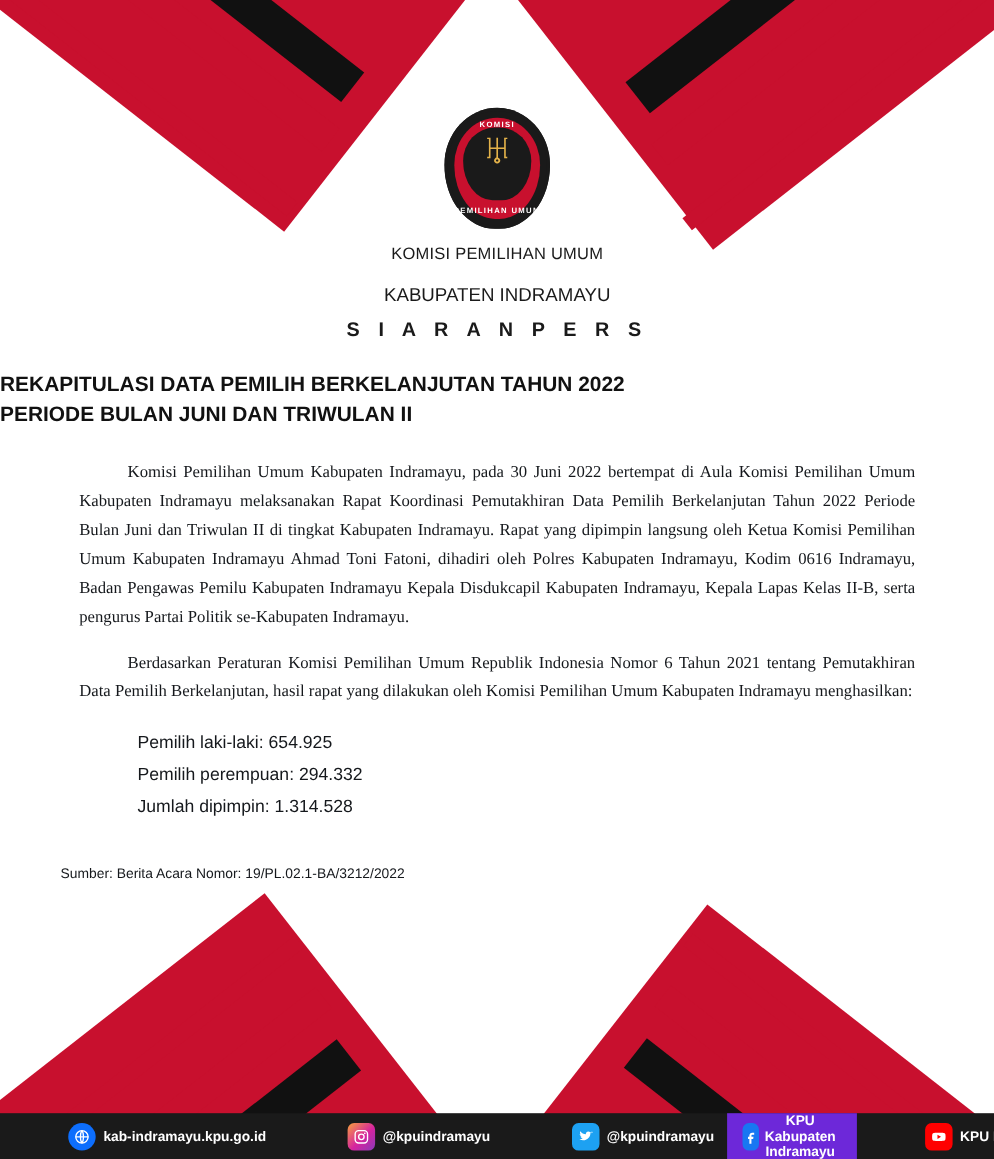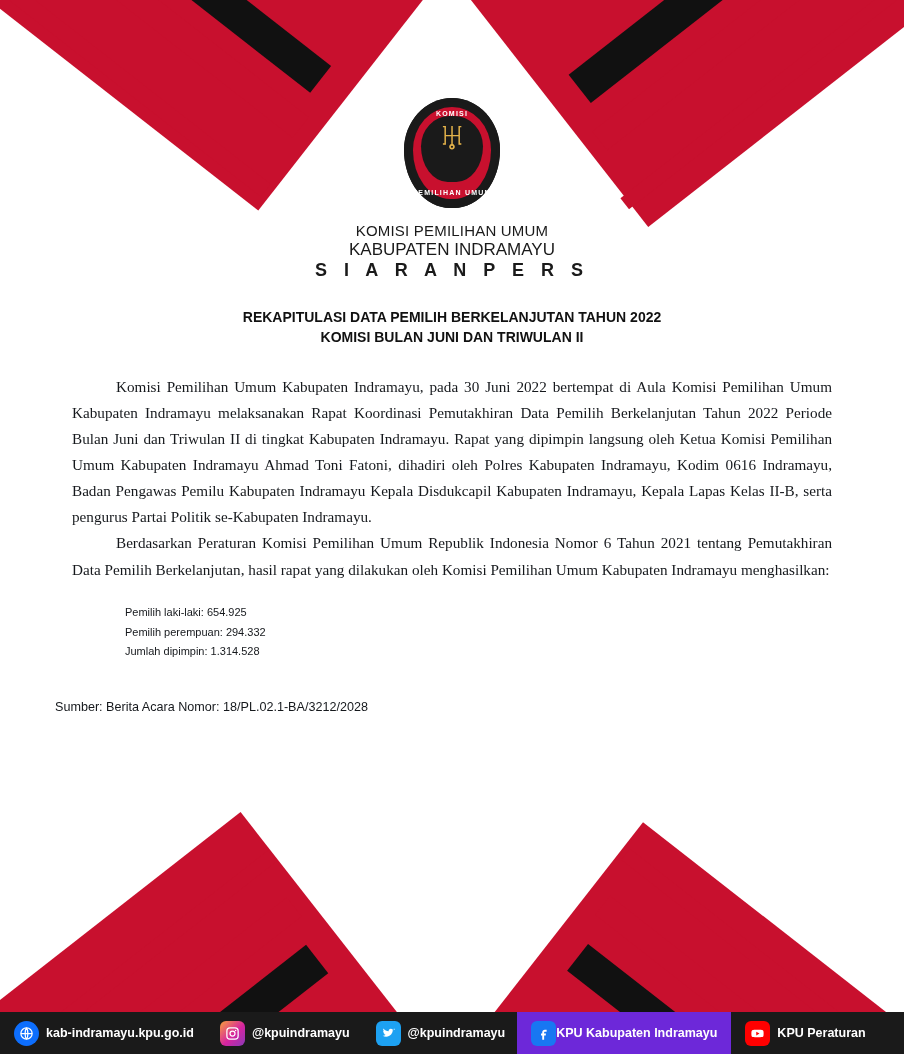--- a/index.html
+++ b/index.html
@@ -161,50 +161,51 @@
     text-align: center;
     font-size: 15px;
     color: #1a1a1a;
     letter-spacing: .2px;
     margin-top: 14px;
   }
   .org-line2 {
     text-align: center;
     font-size: 17px;
     color: #1a1a1a;
-    margin-top: 1px;
+    margin-top: 20px;
   }
   .press-label {
     text-align: center;
     font-size: 18px;
     font-weight: bold;
     letter-spacing: 6px;
     color: #1a1a1a;
+    margin-top: 10px;
   }
   .title {
-    text-align: center;
-    font-size: 14px;
+    text-align: left;
+    font-size: 19px;
     font-weight: bold;
     color: #111111;
     margin-top: 26px;
     line-height: 1.45;
   }
   .paragraphs {
     margin: 26px 72px 0 72px;
     font-size: 15.2px;
     color: #15181c;
     line-height: 1.72;
     text-align: justify;
   }
   .paragraphs p { text-indent: 44px; font-family: Liberation Serif, serif; }
-  .paragraphs p + p { }
+  .paragraphs p + p { margin-top: 16px; }
 
   .results {
     margin: 20px 0 0 125px;
-    font-size: 11px;
+    font-size: 16px;
     color: #15181c;
     line-height: 1.80;
   }
   .source {
     margin: 38px 0 0 55px;
     font-size: 12.6px;
     color: #15181c;
   }
 
   
@@ -213,21 +214,21 @@
     left: 0; bottom: 0;
     width: 904px; height: 42px;
     background: #1a1a1a;
     display: flex;
     align-items: center;
     z-index: 10;
     color: #ffffff;
     font-size: 12.5px;
     font-weight: bold;
   }
-  .fitem { display: flex; align-items: center; height: 42px; }
+  .fitem { display: flex; align-items: center; height: 42px; padding-left: 48px; }
   .fitem .label { padding: 0 12px 0 7px; white-space: nowrap; }
   .badge {
     width: 25px; height: 25px; border-radius: 6px;
     display: flex; align-items: center; justify-content: center;
     margin-left: 14px;
     color: #ffffff; font-size: 14px;
   }
   .b-web { background: #0d6efd; border-radius: 50%; }
   .b-ig  { background: linear-gradient(135deg,#f9a03c,#d6249f 55%,#8a3ab9); }
   .b-tw  { background: #1da1f2; }
@@ -282,35 +283,35 @@
       <div class="logo-top-text">KOMISI</div>
       <div class="logo-bottom-text">PEMILIHAN UMUM</div>
     </div>
 
     <div class="org-line">KOMISI PEMILIHAN UMUM</div>
     <div class="org-line2">KABUPATEN INDRAMAYU</div>
     <div class="press-label">S I A R A N   P E R S</div>
 
     <div class="title">
       <div>REKAPITULASI DATA PEMILIH BERKELANJUTAN TAHUN 2022</div>
-      <div>KOMISI BULAN JUNI DAN TRIWULAN II</div>
+      <div>PERIODE BULAN JUNI DAN TRIWULAN II</div>
     </div>
 
     <div class="paragraphs">
       <p>Komisi Pemilihan Umum Kabupaten Indramayu, pada 30 Juni 2022 bertempat di Aula Komisi Pemilihan Umum Kabupaten Indramayu melaksanakan Rapat Koordinasi Pemutakhiran Data Pemilih Berkelanjutan Tahun 2022 Periode Bulan Juni dan Triwulan II di tingkat Kabupaten Indramayu. Rapat yang dipimpin langsung oleh Ketua Komisi Pemilihan Umum Kabupaten Indramayu Ahmad Toni Fatoni, dihadiri oleh Polres Kabupaten Indramayu, Kodim 0616 Indramayu, Badan Pengawas Pemilu Kabupaten Indramayu Kepala Disdukcapil Kabupaten Indramayu, Kepala Lapas Kelas II-B, serta pengurus Partai Politik se-Kabupaten Indramayu.</p>
       <p>Berdasarkan Peraturan Komisi Pemilihan Umum Republik Indonesia Nomor 6 Tahun 2021 tentang Pemutakhiran Data Pemilih  Berkelanjutan, hasil rapat yang dilakukan oleh Komisi Pemilihan Umum Kabupaten Indramayu menghasilkan:</p>
     </div>
 
     <div class="results">
       <div>Pemilih laki-laki: 654.925</div>
       <div>Pemilih perempuan: 294.332</div>
       <div>Jumlah dipimpin: 1.314.528</div>
     </div>
 
-    <div class="source">Sumber: Berita Acara Nomor: 18/PL.02.1-BA/3212/2028</div>
+    <div class="source">Sumber: Berita Acara Nomor: 19/PL.02.1-BA/3212/2022</div>
   </div>
 
   <div class="footer">
 
     <div class="fitem">
       <span class="badge b-web">
         <svg width="15" height="15" viewBox="0 0 24 24" fill="none" stroke="#ffffff" stroke-width="2">
           <circle cx="12" cy="12" r="9"></circle>
             <path d="M3 12h18M12 3c3 3.5 3 14.5 0 18M12 3c-3 3.5-3 14.5 0 18"></path>
         </svg>

